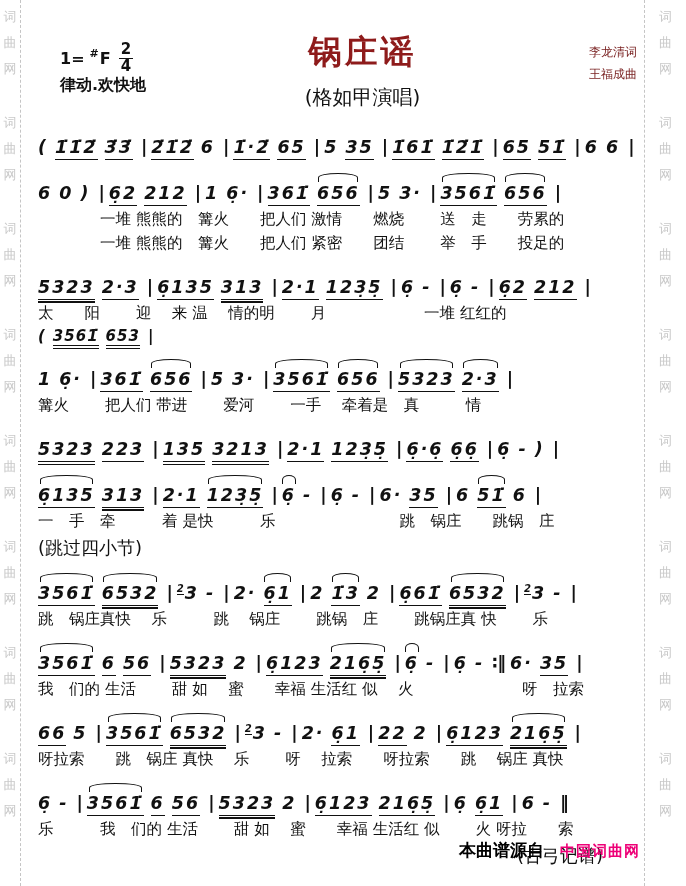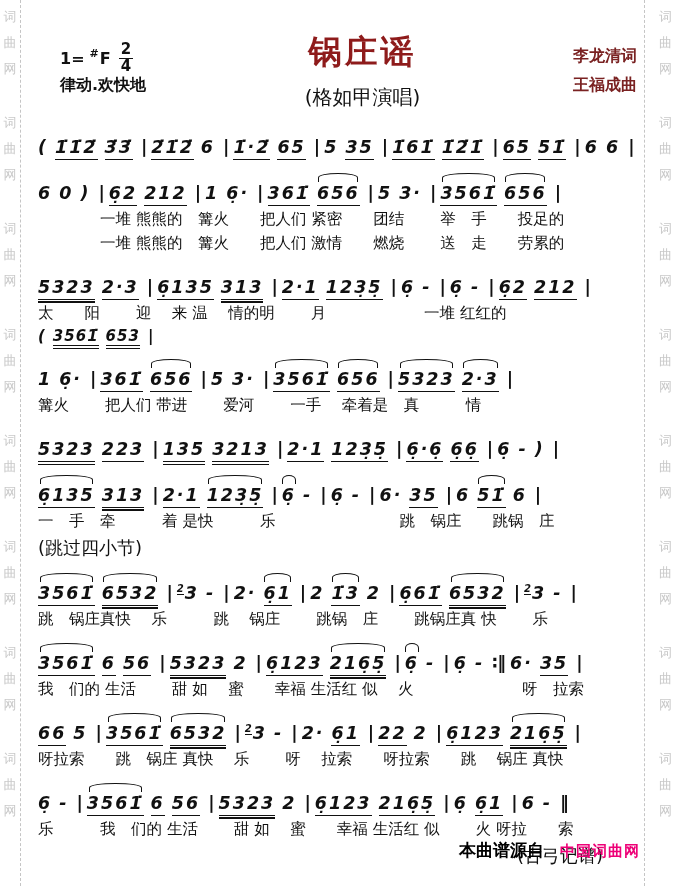--- a/index.html
+++ b/index.html
@@ -17,21 +17,21 @@
   .key-block{font-size:16px;font-weight:bold;padding-left:22px;padding-top:12px;}
   .key-line{display:flex;align-items:center;}
   .accidental{font-size:11px;position:relative;top:-5px;margin-left:5px;}
   .key-note{margin-left:1px;}
   .meter{display:inline-flex;flex-direction:column;text-align:center;line-height:1.05;font-size:15px;margin-left:8px;}
   .meter .den{border-top:1.4px solid #111;padding:0 2px;}
   .tempo{font-size:16px;font-weight:bold;}
   .title-block{text-align:center;}
   .song-title{font-size:33px;font-weight:bold;letter-spacing:3px;}
   .subtitle{font-size:20px;margin-top:9px;color:#111;}
-  .credits{text-align:right;font-size:16px;line-height:1.8;font-weight:bold;padding-top:12px;}
+  .credits{text-align:right;font-size:12px;line-height:1.8;font-weight:normal;padding-top:12px;}
   
   .system{margin-bottom:11px;}
   .notes-row{display:flex;align-items:baseline;padding-top:12px;flex-wrap:nowrap;}
   .note{position:relative;font-style:italic;font-weight:bold;font-size:17.5px;
         white-space:nowrap;margin-right:7px;letter-spacing:2px;line-height:1.25;}
   .u1{border-bottom:1.6px solid #111;}
   .ul2{position:absolute;left:0;right:0;bottom:-4px;height:1.6px;background:#111;}
   .arc{position:absolute;left:3%;right:3%;top:-10px;height:8px;border:1.3px solid #111;
        border-bottom:none;border-radius:100% 100% 0 0;}
   .bar{margin:0 4px 0 1px;font-style:normal;letter-spacing:0;}
@@ -202,24 +202,24 @@
             <span class="note u1">656<span class="arc"></span></span>
             <span class="note bar">|</span>
             <span class="note">5</span>
             <span class="note">3·</span>
             <span class="note bar">|</span>
             <span class="note u1">3561̇<span class="arc"></span></span>
             <span class="note u1">656<span class="arc"></span></span>
             <span class="note bar">|</span>
           </div>
           <div class="lyric-row">
+            <span class="lyric-text">　　　　一堆 熊熊的　篝火　　把人们 激情　　燃烧　　 送　走　　劳累的</span>
+          </div>
+          <div class="lyric-row">
             <span class="lyric-text">　　　　一堆 熊熊的　篝火　　把人们 紧密　　团结　　 举　手　　投足的</span>
-          </div>
-          <div class="lyric-row">
-            <span class="lyric-text">　　　　一堆 熊熊的　篝火　　把人们 激情　　燃烧　　 送　走　　劳累的</span>
           </div>
         </div>
         <div class="system">
           <div class="notes-row">
             <span class="note u1">5323<span class="ul2"></span></span>
             <span class="note u1">2·3</span>
             <span class="note bar">|</span>
             <span class="note u1">6̣135</span>
             <span class="note u1">313<span class="ul2"></span></span>
             <span class="note bar">|</span>

